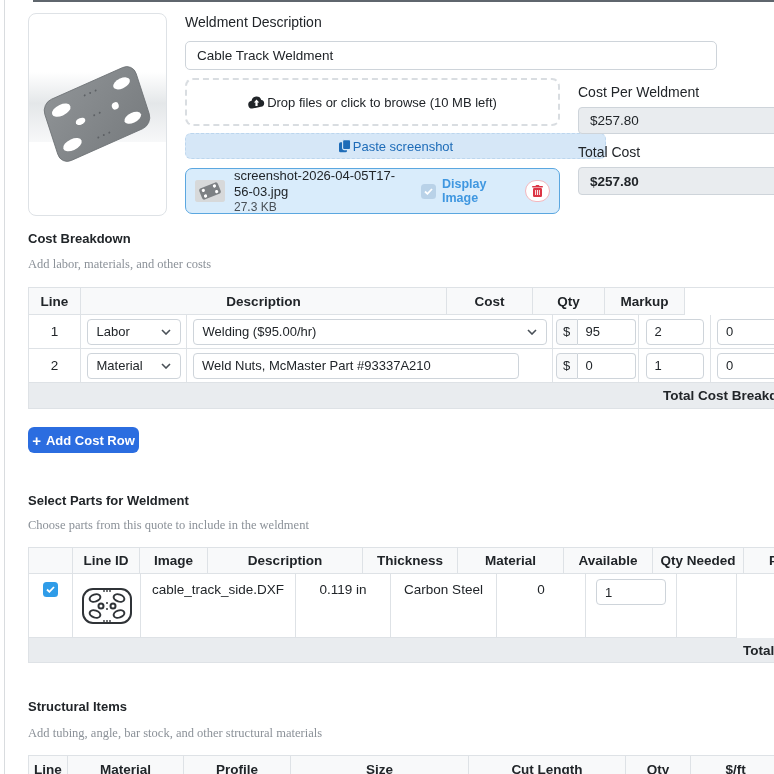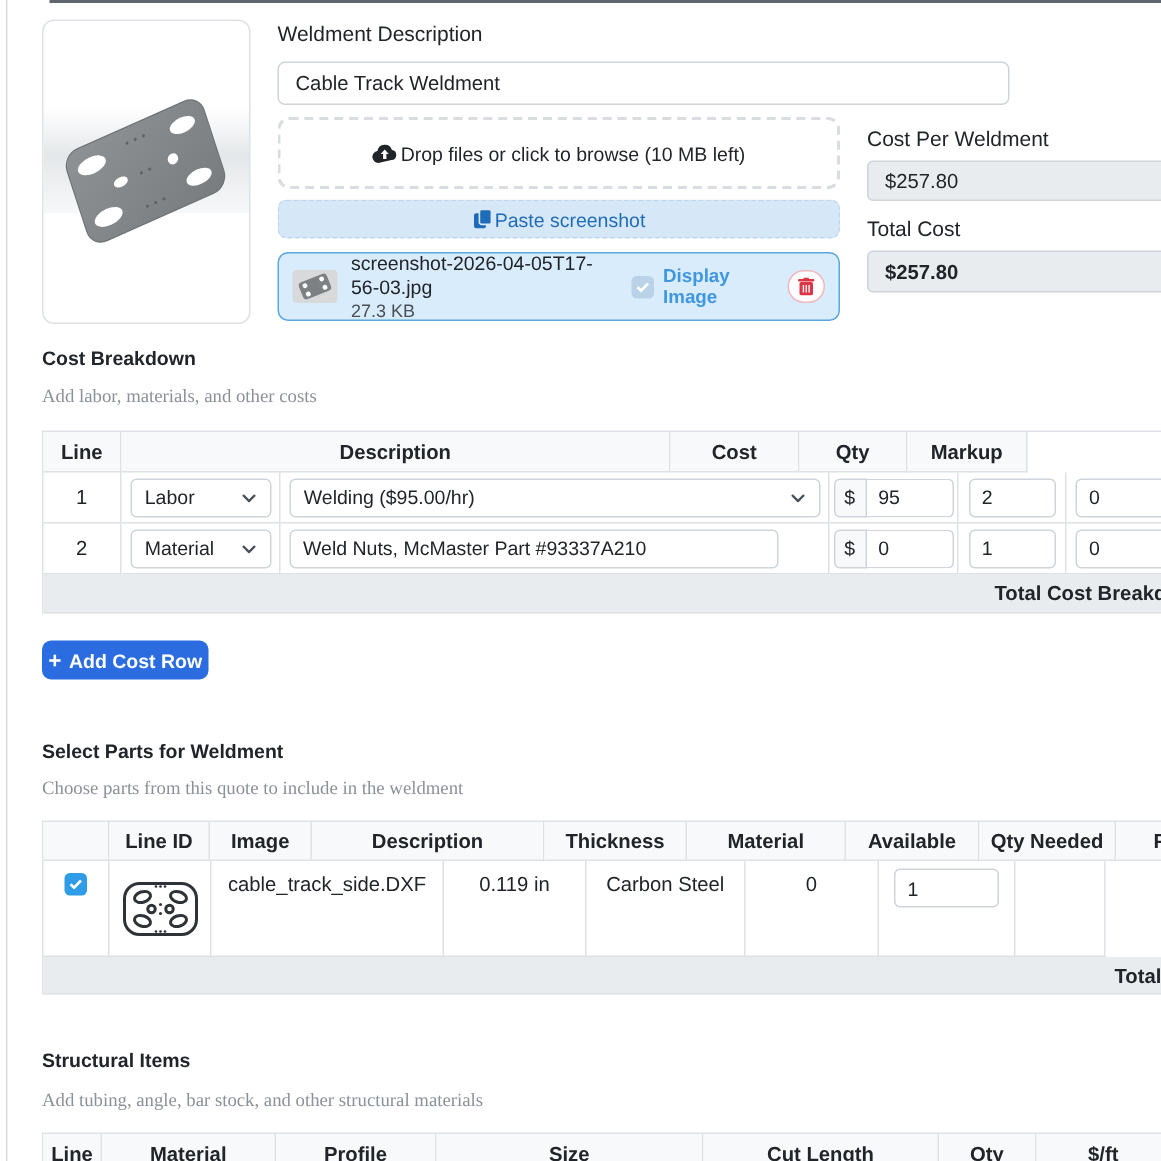--- a/index.html
+++ b/index.html
@@ -107,31 +107,31 @@
             <circle cx="3" cy="0" r="1"></circle>
           <circle cx="-6" cy="22" r="1"></circle>
             <circle cx="0" cy="22" r="1"></circle>
             <circle cx="6" cy="22" r="1"></circle>
         </g>
       </g>
     </svg>
   </div>
 
   <div class="abs field-label" style="left:185px; top:14px;">Weldment Description</div>
-  <div class="abs tbox" style="left:185px; top:41px; width:488px; height:29px;">Cable Track Weldment</div>
+  <div class="abs tbox" style="left:185px; top:41px; width:532px; height:29px;">Cable Track Weldment</div>
 
   <div class="abs dropzone" style="left:185px; top:78px; width:375px; height:48px;">
     <svg width="17" height="13" viewBox="0 0 17 13" style="flex:none;">
       <path d="M4.2,12.6 a4,4 0 0 1 -0.6,-7.95 a5,5 0 0 1 9.7,-0.7 a3.4,3.4 0 0 1 -0.3,6.75 z" fill="#212529"></path>
       <path d="M8.5,3.6 L11.2,6.6 H9.6 V10 H7.4 V6.6 H5.8 Z" fill="#fff"></path>
     </svg>
     <span>Drop files or click to browse (10 MB left)</span>
   </div>
 
-  <div class="abs paste-bar" style="left:185px; top:133px; width:375px; height:26px;">
+  <div class="abs paste-bar" style="left:185px; top:133px; width:421px; height:26px;">
     <svg width="13" height="14" viewBox="0 0 13 14" style="flex:none;">
       <rect x="1" y="3.2" width="8" height="10" rx="1.5" fill="#1e6cb8"></rect>
       <rect x="4.6" y="0.6" width="8" height="10" rx="1.5" fill="#1e6cb8" stroke="#d6e7f7" stroke-width="1.1"></rect>
     </svg>
     <span>Paste screenshot</span>
   </div>
 
   <div class="abs file-item" style="left:185px; top:168px; width:375px; height:46px;">
     <div class="file-thumb">
       <svg width="30" height="22" viewBox="0 0 30 22">

